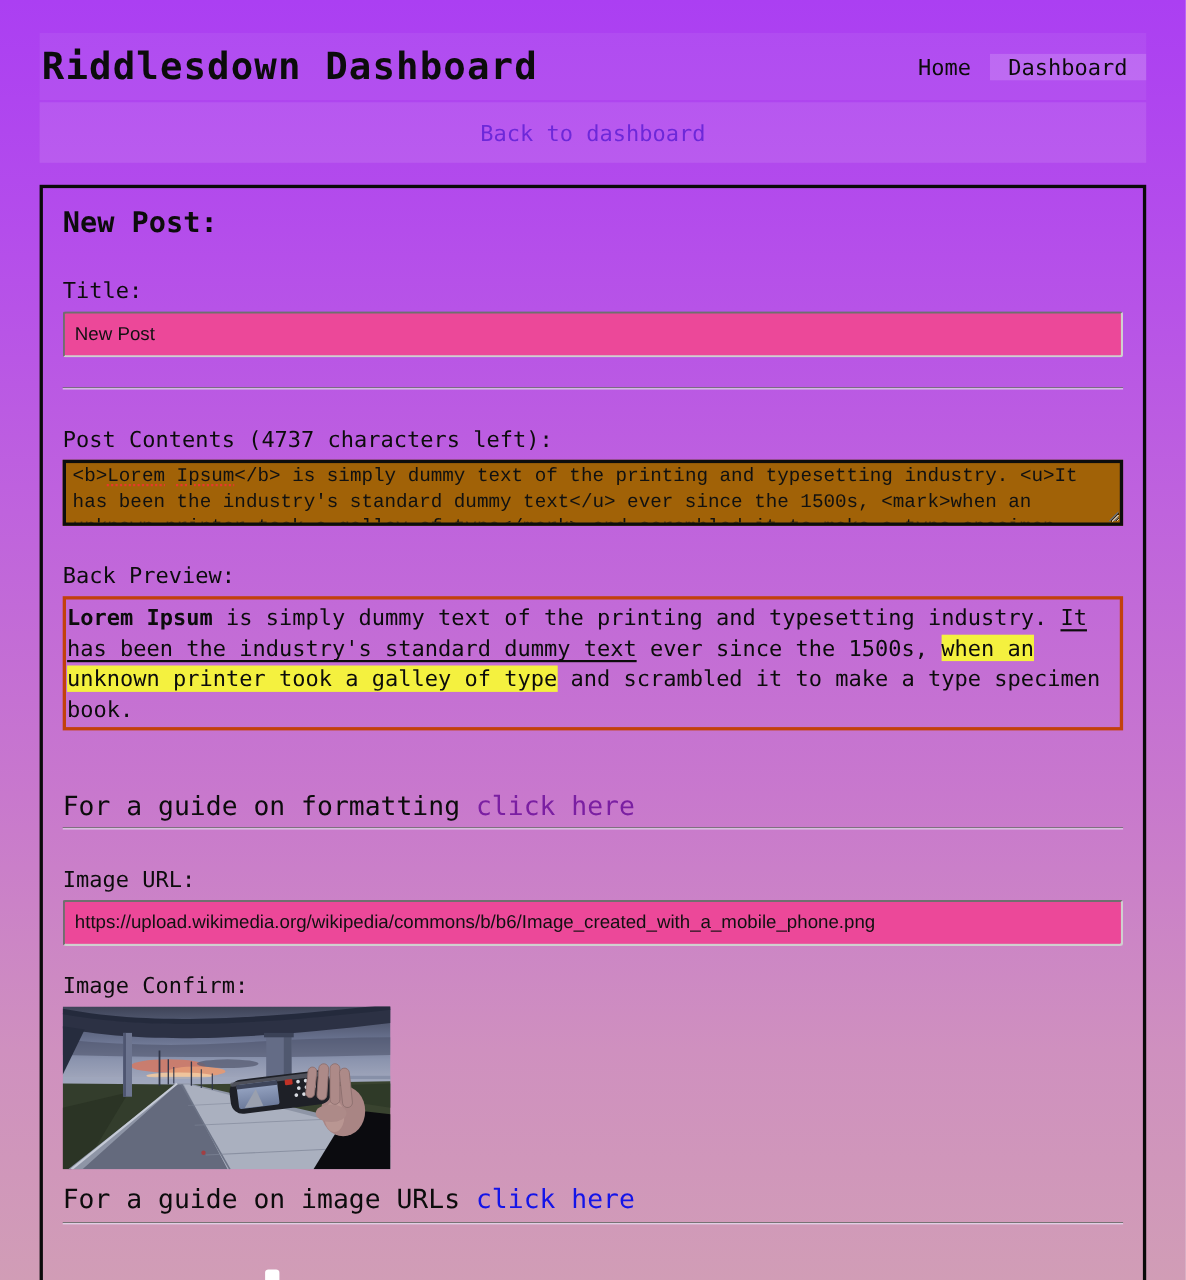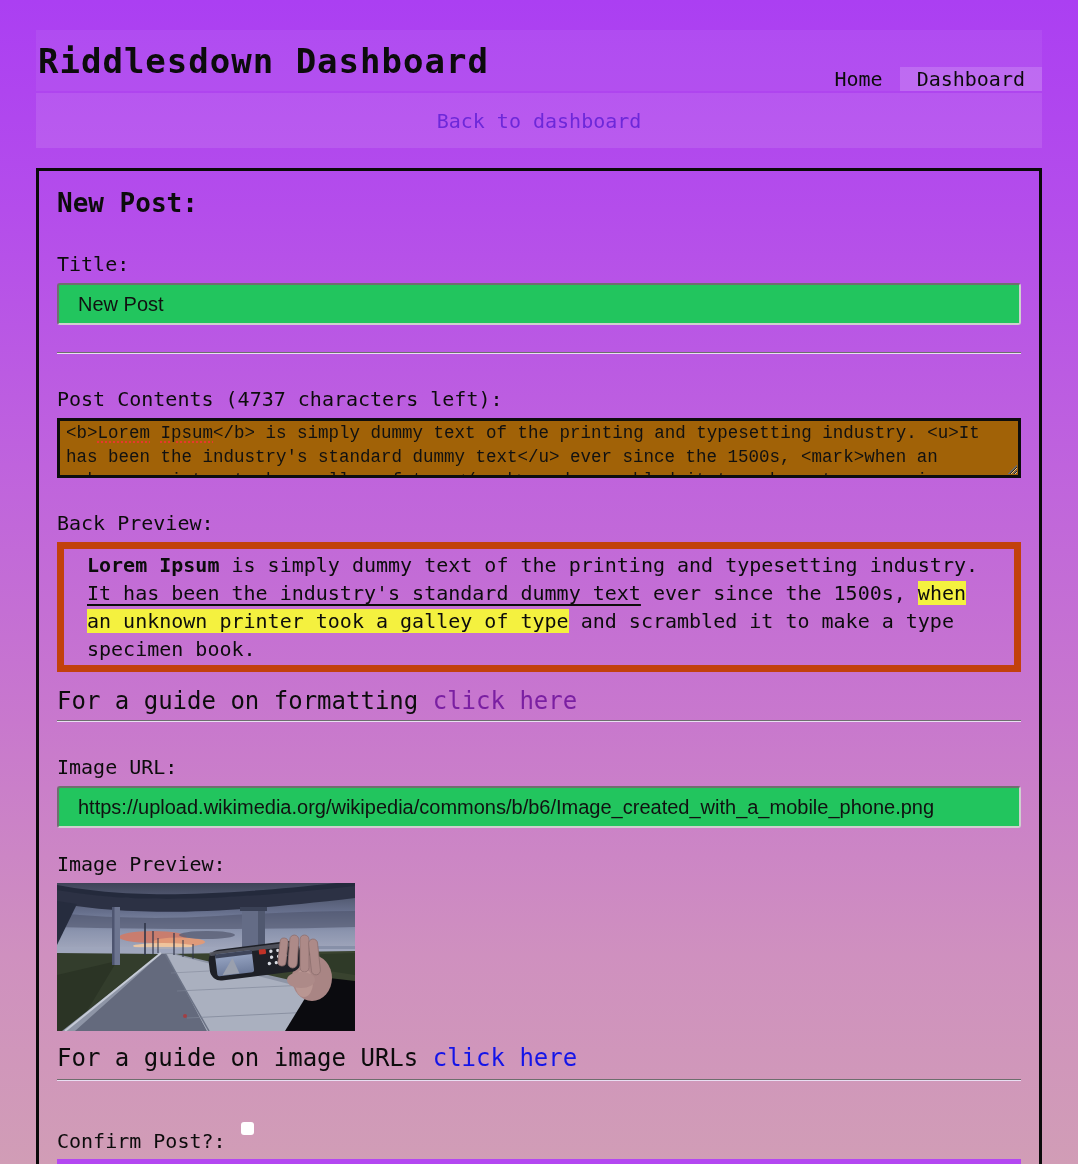--- a/index.html
+++ b/index.html
@@ -21,21 +21,21 @@
   
   .header{
     margin:30px 36px 0;
     height:61px;
     display:flex;align-items:center;justify-content:space-between;
     background:rgba(255,255,255,0.06);
   }
   .site-title{
     font-size:34px;font-weight:bold;letter-spacing:1px;padding-left:2px;
   }
-  .nav{display:flex;height:100%;align-items:flex-end;}
+  .nav{display:flex;height:100%;align-items:center;}
   .nav a{
     display:flex;align-items:center;
     padding:0 17px;
     font-size:20px;color:#0c0c0c;text-decoration:none;cursor:pointer;
   }
   .nav a.active{background:rgba(255,255,255,0.16);}
   .backbar{
     margin:2px 36px 0;
     height:55px;
     display:flex;align-items:center;justify-content:center;
@@ -45,23 +45,23 @@
   
   .card{
     margin:20px 36px 26px;
     border:3px solid #0a0a0a;
     padding:16px 18px 17px;
   }
   .card h2{font-size:26px;font-weight:bold;line-height:32px;margin-bottom:12px;}
   .lbl{font-size:20px;line-height:26px;margin-bottom:6px;margin-top:32px;}
   .text-input{
     display:block;width:100%;height:42px;
-    font-family:var(--sans);font-size:20px;color:#111;
-    background:#22c55e;border:2px solid;border-color:#6f6f6f #cfcfcf #cfcfcf #6f6f6f;
-    border-radius:3px;padding:0 19px;outline:none;
+    font-family:var(--sans);font-size:17px;color:#111;
+    background:#ec4899;border:2px solid;border-color:#6f6f6f #cfcfcf #cfcfcf #6f6f6f;
+    border-radius:3px;padding:0 9px;outline:none;
   }
   hr.divider{
     border:none;height:0;
     border-top:1px solid #6e6e6e;border-bottom:1px solid #e9def2;
   }
   .hr-a{margin:27px 0 17px;}
   .hr-b{margin:6px 0 17px;}
   .hr-c{margin:8px 0 15px;}
   
   .fake-textarea{
@@ -75,24 +75,24 @@
     content:"";position:absolute;right:1px;bottom:1px;width:12px;height:12px;
     background:repeating-linear-gradient(-45deg,transparent 0 2px,#6b6b6b 2px 3.5px);
     clip-path:polygon(100% 0,100% 100%,0 100%);
   }
   .misspelled{
     text-decoration:underline dotted #e8392b;
     text-decoration-thickness:2px;text-underline-offset:3px;
   }
   
   .preview{
-    border:7px solid #c2410c;
-    padding:2px 23px;
+    border:3px solid #c2410c;
+    padding:2px 1px;
     font-size:20px;line-height:28px;
-    margin-bottom:16px;
+    margin-bottom:56px;
     overflow-wrap:break-word;
   }
   .seg-bold{font-weight:bold;}
   .seg-underline{text-decoration:underline;text-underline-offset:4px;}
   .seg-highlight{background:var(--mark);}
   .guide{font-size:24px;line-height:26px;margin-bottom:6px;}
   .guide a{cursor:pointer;text-underline-offset:4px;}
   a.link-visited{color:var(--link-visited);}
   a.link-blue{color:var(--link-blue);}
   .mt23{margin-top:23px;}
@@ -142,21 +142,21 @@
     <div class="lbl">Back Preview:</div>
     <div class="preview"><span class="seg-bold">Lorem Ipsum</span><span> is simply dummy text of the printing and typesetting industry. </span><span class="seg-underline">It has been the industry's standard dummy text</span><span> ever since the 1500s, </span><span class="seg-highlight">when an unknown printer took a galley of type</span><span> and scrambled it to make a type specimen book.</span></div>
 
     <div class="guide"><span>For a guide on formatting </span><a class="link-visited">click here</a></div>
 
     <hr class="divider hr-b">
 
     <div class="lbl">Image URL:</div>
     <input class="text-input" type="text" value="https://upload.wikimedia.org/wikipedia/commons/b/b6/Image_created_with_a_mobile_phone.png" style="">
 
-    <div class="lbl mt23">Image Preview:</div>
+    <div class="lbl mt23">Image Confirm:</div>
 
     <svg class="img-frame" viewBox="0 0 298 148" aria-hidden="true">
       <defs>
         <linearGradient id="skyg" x1="0" y1="0" x2="0" y2="1">
           <stop offset="0" stop-color="#3e4357"></stop>
           <stop offset="0.38" stop-color="#68718e"></stop>
           <stop offset="0.62" stop-color="#8b94ae"></stop>
           <stop offset="1" stop-color="#aeb2c4"></stop>
         </linearGradient>
         <linearGradient id="screeng" x1="0" y1="0" x2="0" y2="1">

